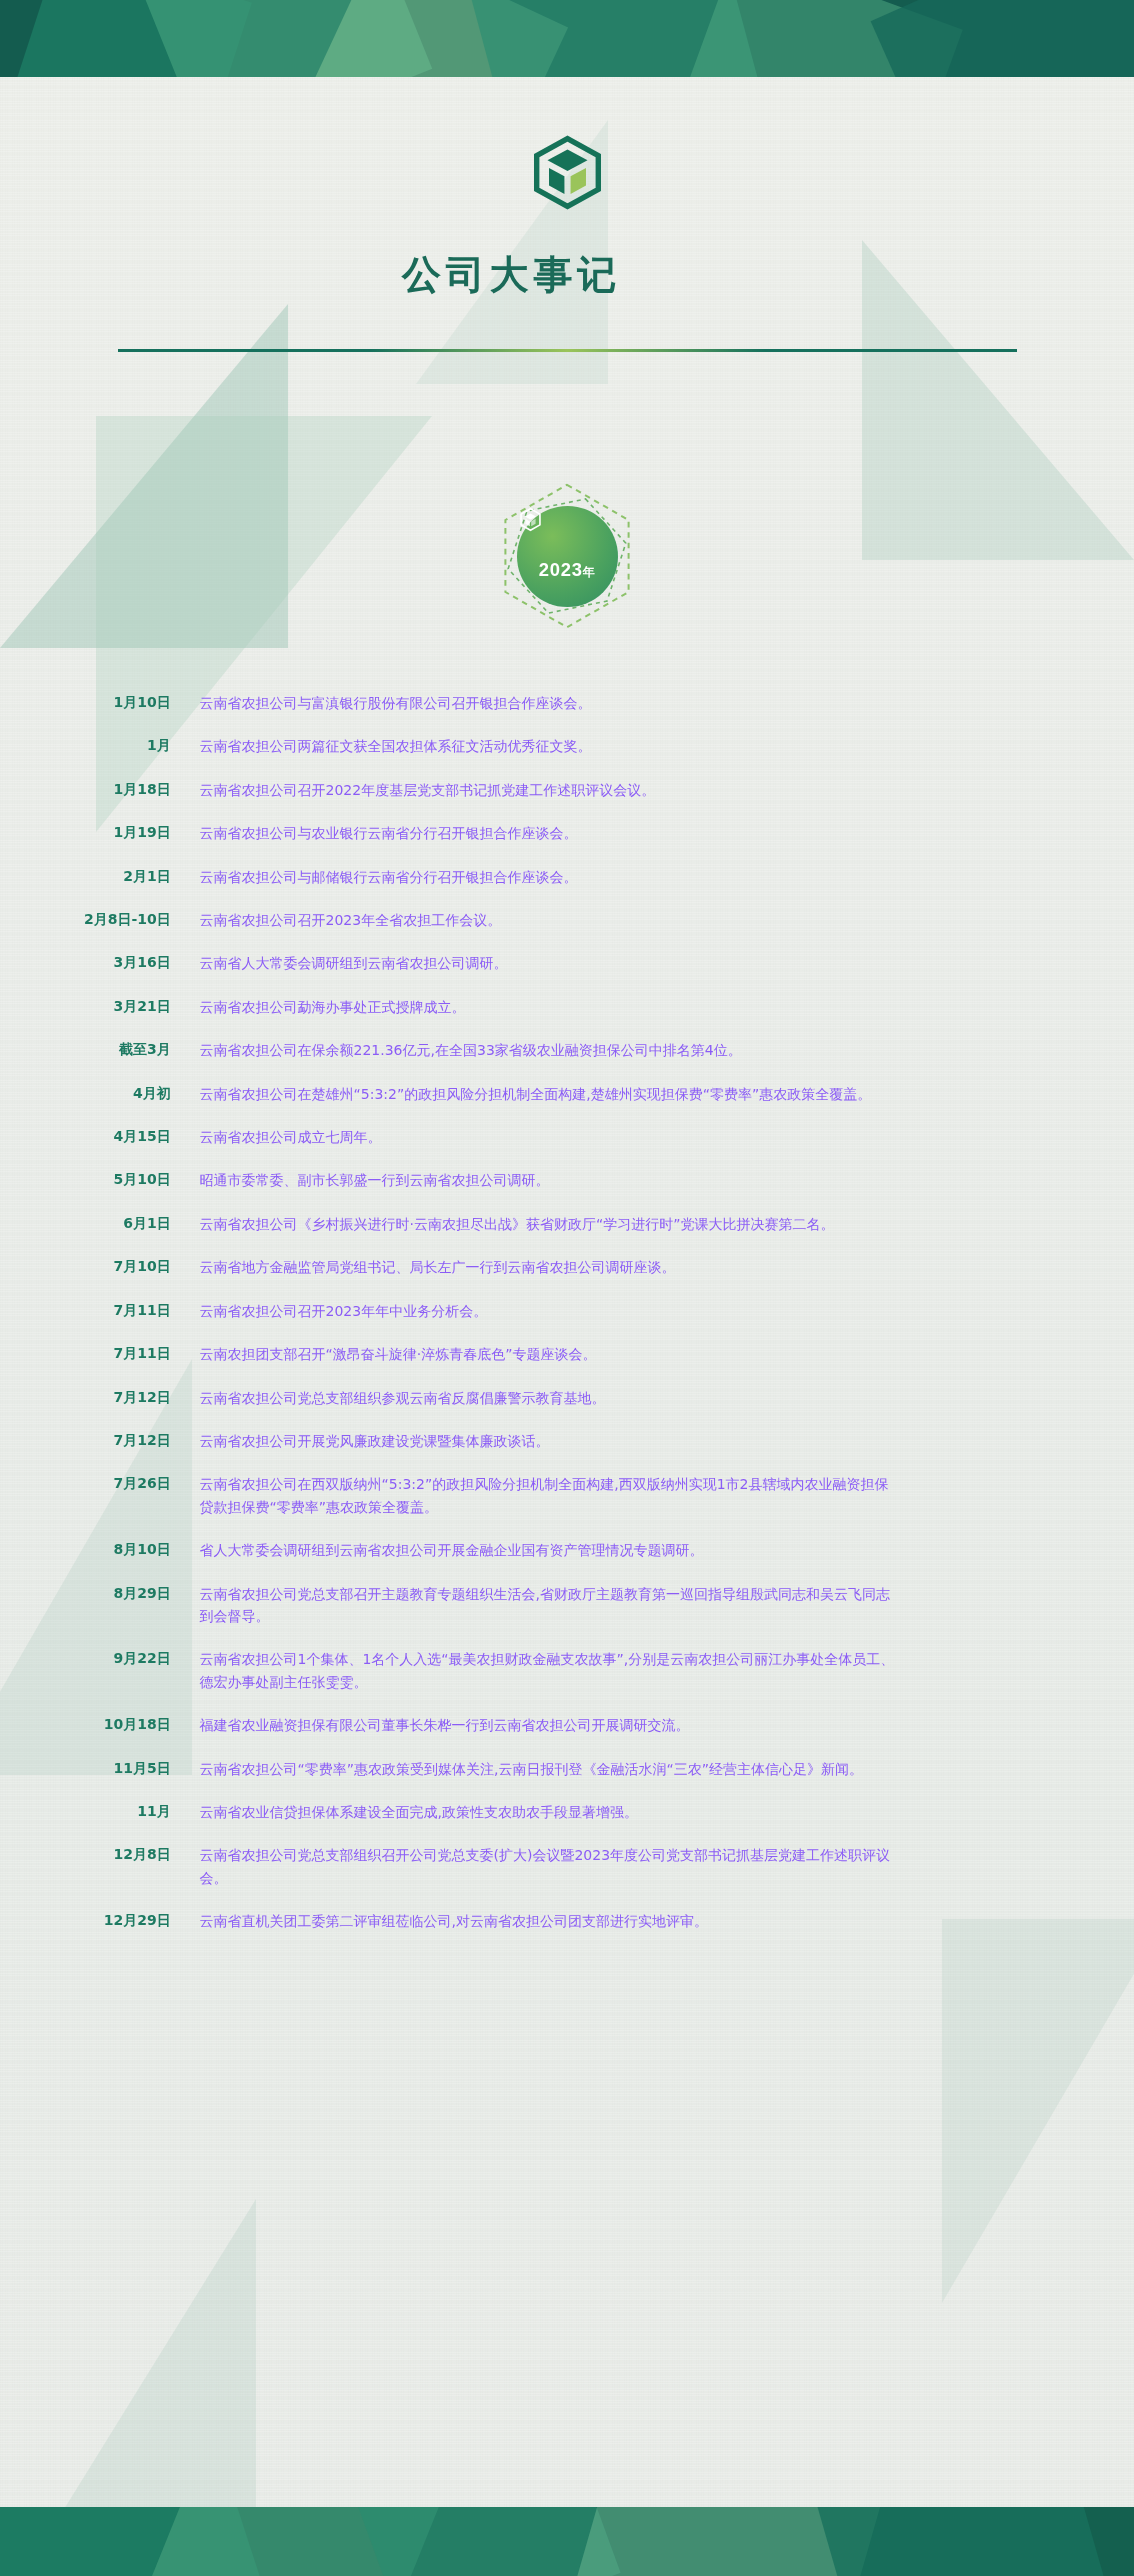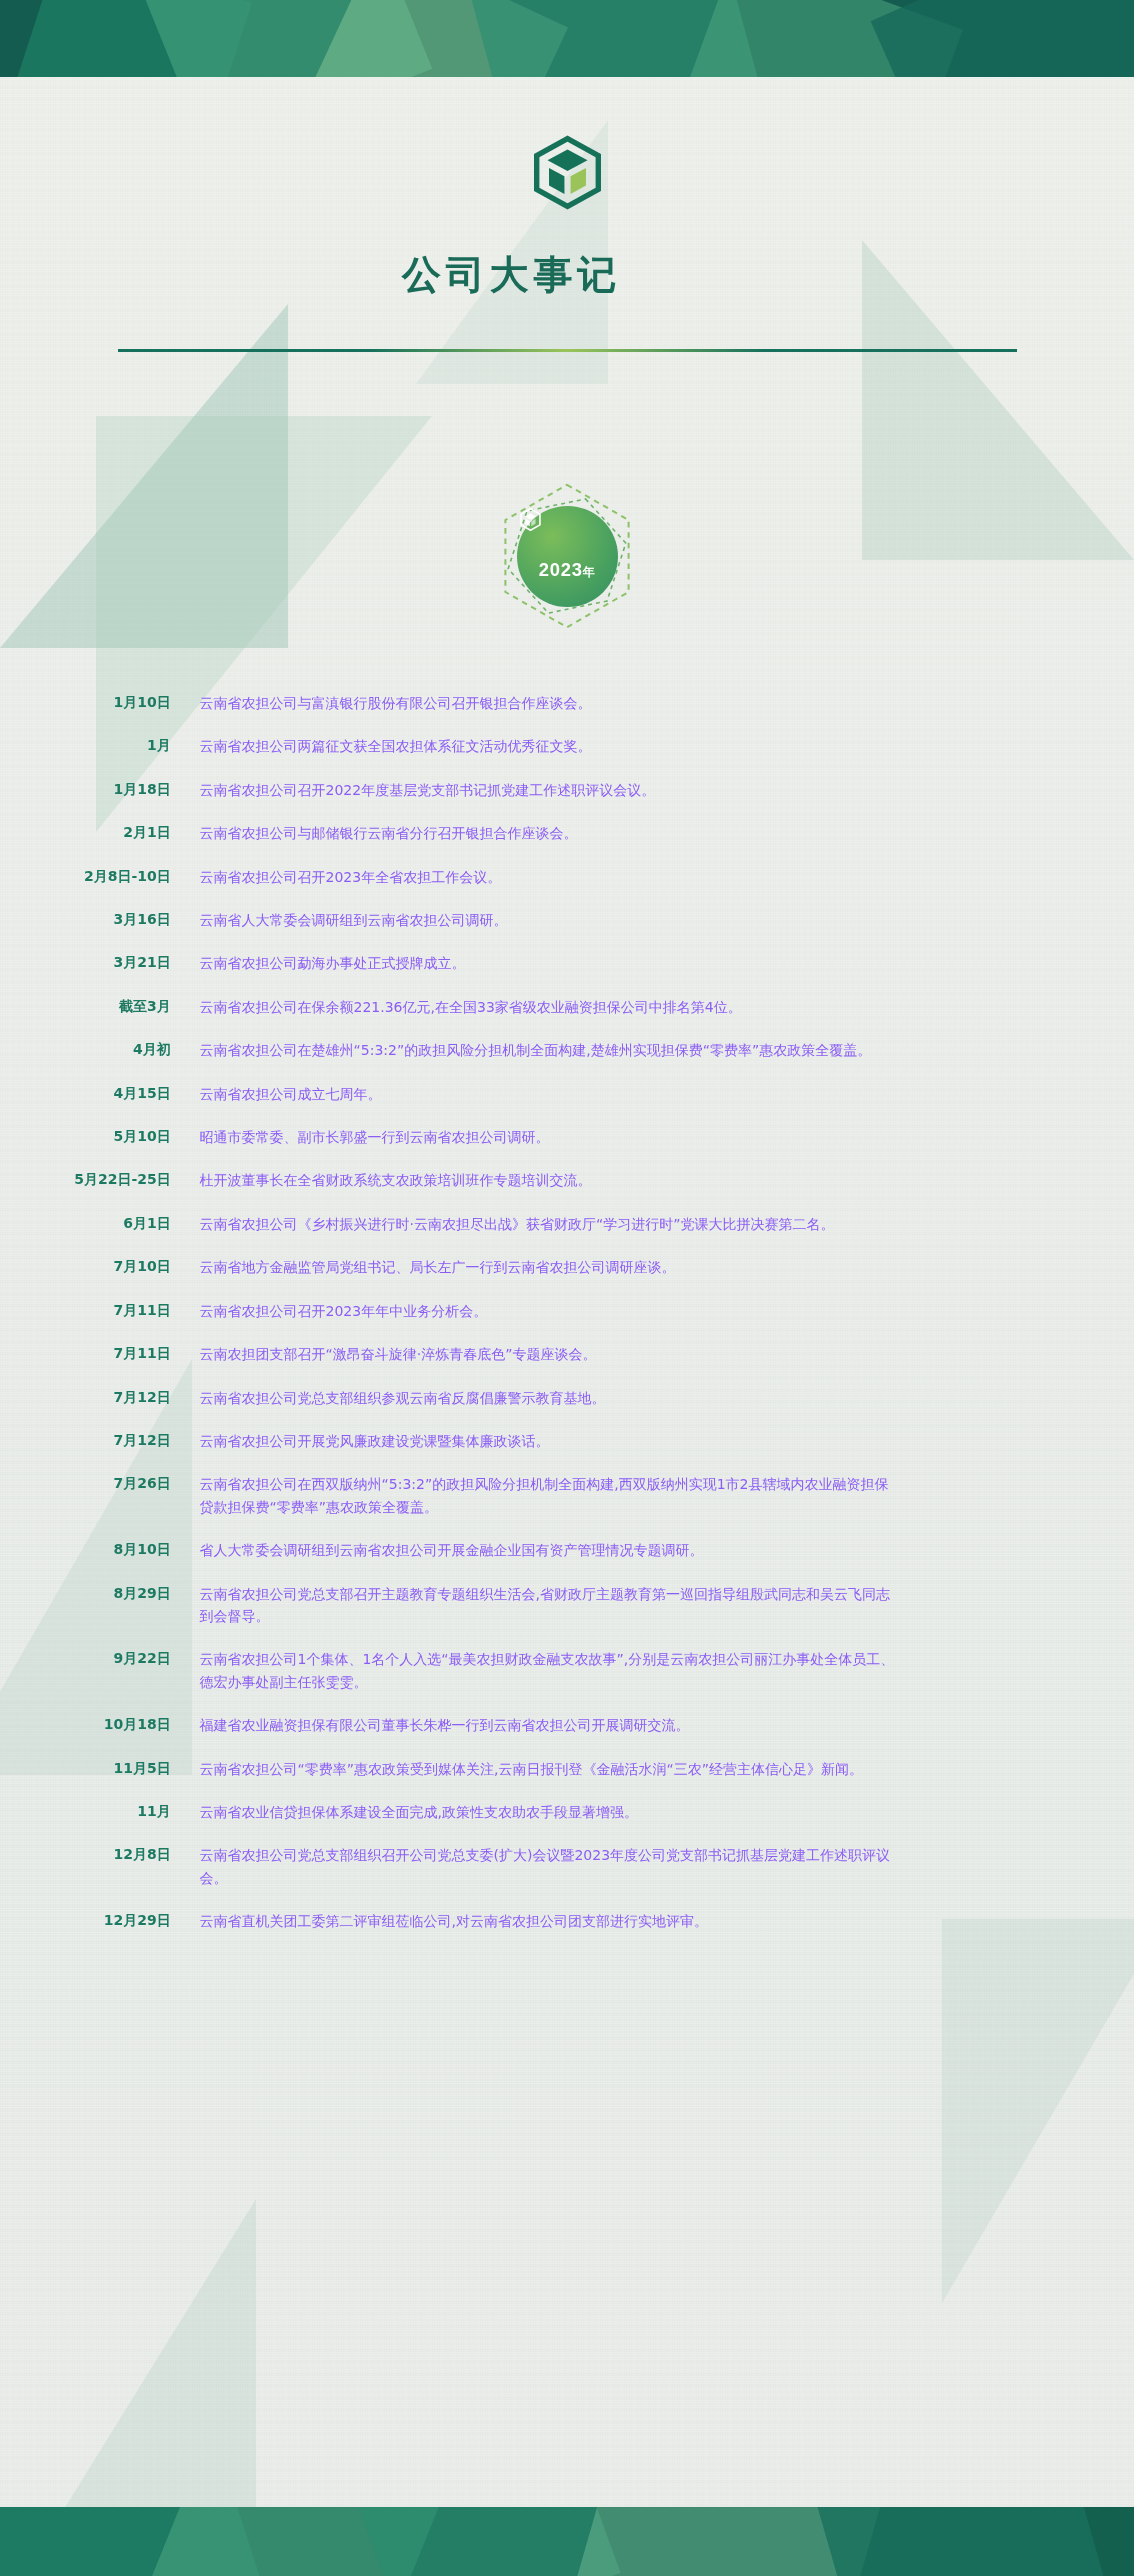--- a/index.html
+++ b/index.html
@@ -195,20 +195,24 @@
     </div>
     <div class="row">
       <div class="date">1月</div>
       <div class="desc">云南省农担公司两篇征文获全国农担体系征文活动优秀征文奖。</div>
     </div>
     <div class="row">
       <div class="date">1月18日</div>
       <div class="desc">云南省农担公司召开2022年度基层党支部书记抓党建工作述职评议会议。</div>
     </div>
     <div class="row">
+      <div class="date">1月19日</div>
+      <div class="desc">云南省农担公司与农业银行云南省分行召开银担合作座谈会。</div>
+    </div>
+    <div class="row">
       <div class="date">2月1日</div>
       <div class="desc">云南省农担公司与邮储银行云南省分行召开银担合作座谈会。</div>
     </div>
     <div class="row">
       <div class="date">2月8日-10日</div>
       <div class="desc">云南省农担公司召开2023年全省农担工作会议。</div>
     </div>
     <div class="row">
       <div class="date">3月16日</div>
       <div class="desc">云南省人大常委会调研组到云南省农担公司调研。</div>
@@ -227,24 +231,20 @@
     </div>
     <div class="row">
       <div class="date">4月15日</div>
       <div class="desc">云南省农担公司成立七周年。</div>
     </div>
     <div class="row">
       <div class="date">5月10日</div>
       <div class="desc">昭通市委常委、副市长郭盛一行到云南省农担公司调研。</div>
     </div>
     <div class="row">
-      <div class="date">5月22日-25日</div>
-      <div class="desc">杜开波董事长在全省财政系统支农政策培训班作专题培训交流。</div>
-    </div>
-    <div class="row">
       <div class="date">6月1日</div>
       <div class="desc">云南省农担公司《乡村振兴进行时·云南农担尽出战》获省财政厅“学习进行时”党课大比拼决赛第二名。</div>
     </div>
     <div class="row">
       <div class="date">7月10日</div>
       <div class="desc">云南省地方金融监管局党组书记、局长左广一行到云南省农担公司调研座谈。</div>
     </div>
     <div class="row">
       <div class="date">7月11日</div>
       <div class="desc">云南省农担公司召开2023年年中业务分析会。</div>

